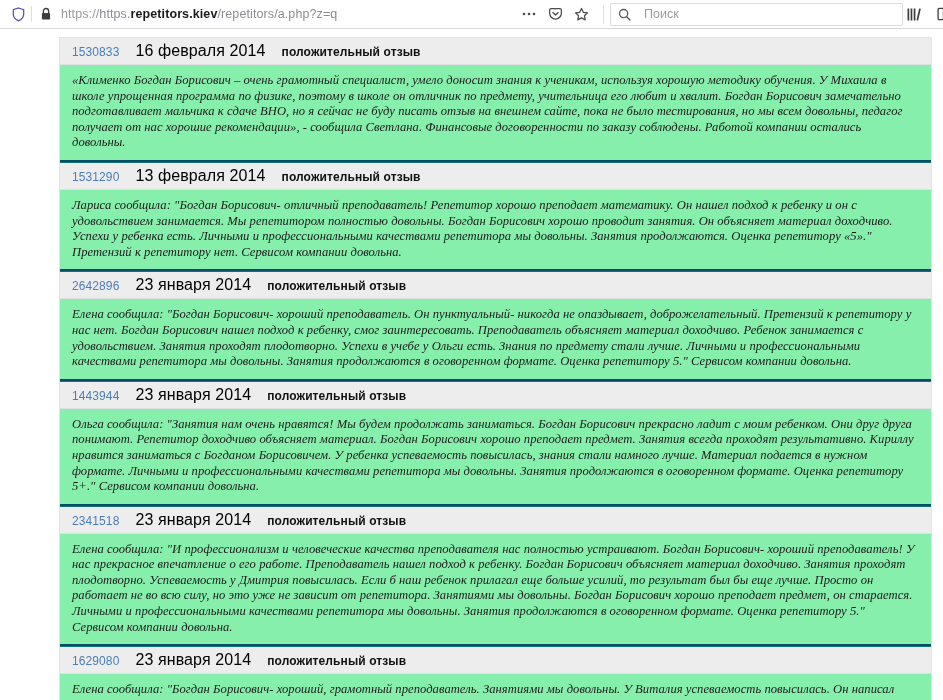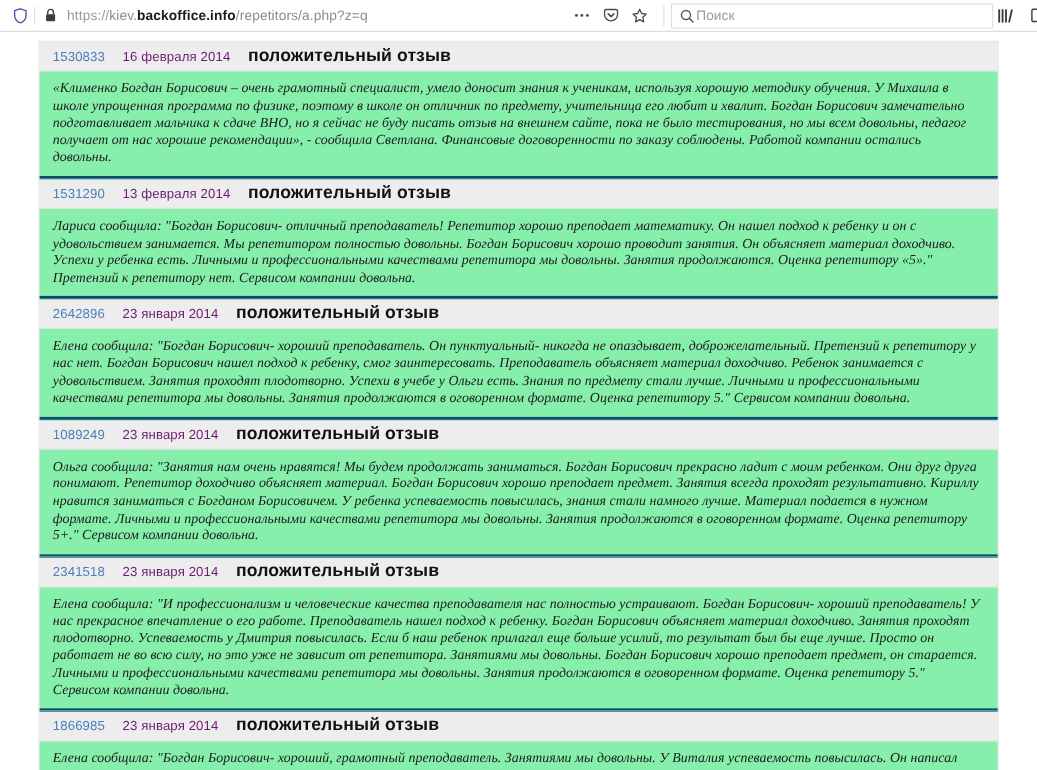--- a/index.html
+++ b/index.html
@@ -79,21 +79,21 @@
   .searchbar {
     flex: 0 0 auto;
     width: 293px;
     height: 23px;
     border: 1px solid #dcdcdf;
     border-radius: 1px;
     background: #ffffff;
     display: flex;
     align-items: center;
     padding: 0 7px;
-    gap: 2px;
+    gap: 13px;
   }
   .search-input {
     border: 0;
     outline: 0;
     background: transparent;
     font-family: inherit;
     font-size: 12.5px;
     color: #6a6a70;
     width: 100%;
     padding: 0;
@@ -109,20 +109,21 @@
     flex: 0 0 auto;
   }
   .lib-btn, .sidebar-btn, .account-btn { width: 22px; height: 22px; position: relative; }
 
   
   .page {
     position: relative;
     background: #ffffff;
     height: 671px;
     overflow: hidden;
+    margin-left: 24px;
   }
   .content-wrap {
     padding: 8px 35px 0 35px;
   }
   .reviews-table {
     border: 1px solid #e3e3e3;
     border-bottom: none;
     background: #ffffff;
     width: 873px;
   }
@@ -141,27 +142,27 @@
   }
   .review-block:first-child .review-head { border-top: none; }
 
   .review-id {
     color: #4a7ebb;
     font-size: 12px;
     text-decoration: none;
     letter-spacing: .1px;
   }
   .review-date {
-    color: #701a75;
-    font-size: 12px;
+    color: #000000;
+    font-size: 16px;
     letter-spacing: .1px;
   }
   .review-type {
     color: #111111;
-    font-size: 16px;
+    font-size: 12px;
     font-weight: bold;
     letter-spacing: .1px;
   }
 
   .review-body {
     padding: 8px 14px 9px 12px;
     border-bottom: 2px solid #0c4a6e;
     background: #86efac;
   }
   .review-text {
@@ -189,21 +190,21 @@
   <div class="tb-sep"></div>
 
   <div class="tb-icon lock-btn">
     <svg width="12" height="14" viewBox="0 0 12 14">
       <path d="M3.4 6 V4.1 A2.6 2.6 0 0 1 8.6 4.1 V6" stroke="#3d3d41" stroke-width="1.3" fill="none"></path>
       <rect x="1.9" y="6" width="8.2" height="6.4" rx="1" fill="#3d3d41"></rect>
     </svg>
   </div>
 
   <div class="urlbar">
-    <span class="url-text"><span class="scheme">https://</span><span>kiev.</span><span class="host-strong">backoffice.info</span><span>/repetitors/a.php?z=q</span></span>
+    <span class="url-text"><span class="scheme">https://</span><span>https.</span><span class="host-strong">repetitors.kiev</span><span>/repetitors/a.php?z=q</span></span>
 
     <div class="urlbar-actions">
       <div class="tb-icon dots-btn">
         <svg width="16" height="6" viewBox="0 0 16 6">
           <circle cx="3" cy="3" r="1.3" fill="#4a4a4f"></circle>
           <circle cx="8" cy="3" r="1.3" fill="#4a4a4f"></circle>
           <circle cx="13" cy="3" r="1.3" fill="#4a4a4f"></circle>
         </svg>
       </div>
       <div class="tb-icon pocket-btn">
@@ -283,21 +284,21 @@
           <span class="review-date">23 января 2014</span>
           <span class="review-type">положительный отзыв</span>
         </div>
         <div class="review-body">
           <p class="review-text">Елена сообщила: "Богдан Борисович- хороший преподаватель. Он пунктуальный- никогда не опаздывает, доброжелательный. Претензий к репетитору у нас нет. Богдан Борисович нашел подход к ребенку, смог заинтересовать. Преподаватель объясняет материал доходчиво. Ребенок занимается с удовольствием. Занятия проходят плодотворно. Успехи в учебе у Ольги есть. Знания по предмету стали лучше. Личными и профессиональными качествами репетитора мы довольны. Занятия продолжаются в оговоренном формате. Оценка репетитору 5." Сервисом компании довольна.</p>
         </div>
       </div>
 
       <div class="review-block">
         <div class="review-head">
-          <a class="review-id" href="#">1089249</a>
+          <a class="review-id" href="#">1443944</a>
           <span class="review-date">23 января 2014</span>
           <span class="review-type">положительный отзыв</span>
         </div>
         <div class="review-body">
           <p class="review-text">Ольга сообщила: "Занятия нам очень нравятся! Мы будем продолжать заниматься. Богдан Борисович прекрасно ладит с моим ребенком. Они друг друга понимают. Репетитор доходчиво объясняет материал. Богдан Борисович хорошо преподает предмет. Занятия всегда проходят результативно. Кириллу нравится заниматься с Богданом Борисовичем. У ребенка успеваемость повысилась, знания стали намного лучше. Материал подается в нужном формате. Личными и профессиональными качествами репетитора мы довольны. Занятия продолжаются в оговоренном формате. Оценка репетитору 5+." Сервисом компании довольна.</p>
         </div>
       </div>
 
       <div class="review-block">
         <div class="review-head">
@@ -305,21 +306,21 @@
           <span class="review-date">23 января 2014</span>
           <span class="review-type">положительный отзыв</span>
         </div>
         <div class="review-body">
           <p class="review-text">Елена сообщила: "И профессионализм и человеческие качества преподавателя нас полностью устраивают. Богдан Борисович- хороший преподаватель! У нас прекрасное впечатление о его работе. Преподаватель нашел подход к ребенку. Богдан Борисович объясняет материал доходчиво. Занятия проходят плодотворно. Успеваемость у Дмитрия повысилась. Если б наш ребенок прилагал еще больше усилий, то результат был бы еще лучше. Просто он работает не во всю силу, но это уже не зависит от репетитора. Занятиями мы довольны. Богдан Борисович хорошо преподает предмет, он старается. Личными и профессиональными качествами репетитора мы довольны. Занятия продолжаются в оговоренном формате. Оценка репетитору 5." Сервисом компании довольна.</p>
         </div>
       </div>
 
       <div class="review-block">
         <div class="review-head">
-          <a class="review-id" href="#">1866985</a>
+          <a class="review-id" href="#">1629080</a>
           <span class="review-date">23 января 2014</span>
           <span class="review-type">положительный отзыв</span>
         </div>
         <div class="review-body">
           <p class="review-text">Елена сообщила: "Богдан Борисович- хороший, грамотный преподаватель. Занятиями мы довольны. У Виталия успеваемость повысилась. Он написал самостоятельную работу по геометрии на 8 баллов. Это замечательный результат, т.к. раньше у него оценки были намного ниже. Богдан Борисович доходчиво объясняет материал. Занятия проходят плодотворно. Знания по предмету стали намного лучше. Репетитором мы очень довольны! Личными и профессиональными качествами репетитора мы довольны. Занятия продолжаются в оговоренном формате. Оценка репетитору 5." Сервисом компании довольна.</p>
         </div>
       </div>
 
     </div>
   </div>

